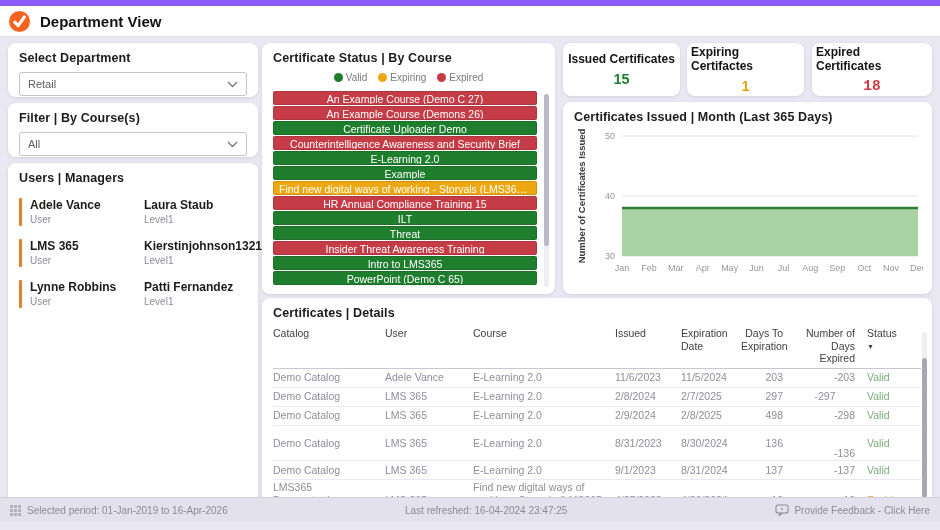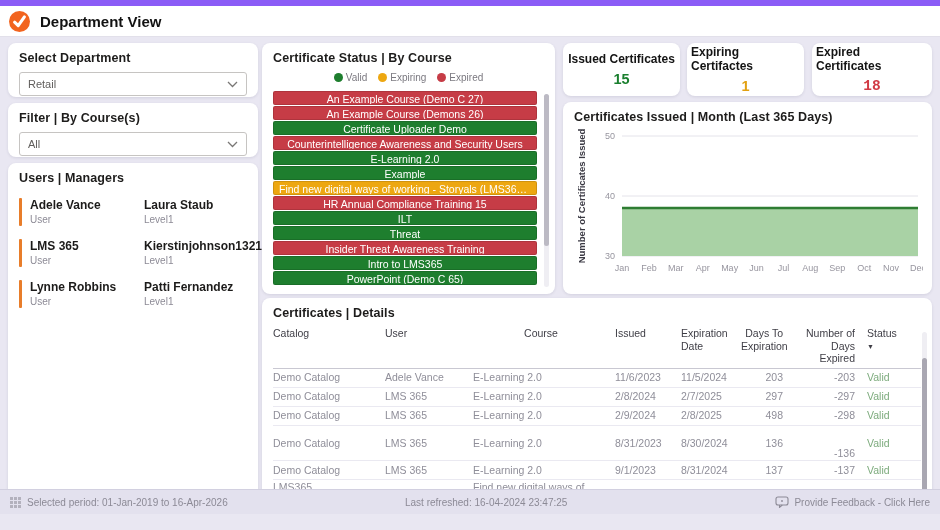--- a/index.html
+++ b/index.html
@@ -51,21 +51,21 @@
   .t-head{display:flex;margin-top:7px;font-size:10.5px;color:#3f3e46;border-bottom:1px solid #c9c8d2;
           padding-bottom:3px;min-height:28px;align-items:flex-start;}
   .th{padding-right:6px;box-sizing:border-box;line-height:1.2;}
   .sort-arrow{font-size:7px;color:#3f3e46;margin-top:3px;}
   .t-row{display:flex;font-size:10.5px;color:#8f8e99;border-bottom:1px solid #eae9f1;
          align-items:center;min-height:18px;}
   .td{padding:1px 6px 1px 0;box-sizing:border-box;line-height:1.2;overflow:hidden;}
   .num{text-align:right;padding-right:12px;}
 
   
-  .footer{position:absolute;left:0;bottom:16px;width:940px;height:25px;background:#e3e1ee;
+  .footer{position:absolute;left:0;bottom:8px;width:940px;height:25px;background:#e3e1ee;
           border-top:1px solid #d2d0e0;display:flex;align-items:center;box-sizing:border-box;
           padding:0 10px;font-size:10px;color:#8c8a96;}
   .foot-left{display:flex;align-items:center;gap:6px;}
   .foot-center{position:absolute;left:405px;}
   .foot-right{position:absolute;right:10px;display:flex;align-items:center;gap:5px;cursor:pointer;}
 </style>
 </head>
 <body>
 
 <div class="page">
@@ -165,21 +165,21 @@
         </span>
         <span class="leg-item">
           <span class="leg-dot" style="background: rgb(198, 60, 70);"></span>
           <span>Expired</span>
         </span>
       </div>
     <div class="bars" id="status-bars">
         <div class="bar" style="background: rgb(198, 60, 70);">An Example Course (Demo C 27)</div>
         <div class="bar" style="background: rgb(198, 60, 70);">An Example Course (Demons 26)</div>
         <div class="bar" style="background: rgb(30, 126, 46);">Certificate Uploader Demo</div>
-        <div class="bar" style="background: rgb(198, 60, 70);">Counterintelligence Awareness and Security Users</div>
+        <div class="bar" style="background: rgb(198, 60, 70);">Counterintelligence Awareness and Security Brief</div>
         <div class="bar" style="background: rgb(30, 126, 46);">E-Learning 2.0</div>
         <div class="bar" style="background: rgb(30, 126, 46);">Example</div>
         <div class="bar" style="background: rgb(237, 167, 17);">Find new digital ways of working - Storyals (LMS365 6)</div>
         <div class="bar" style="background: rgb(198, 60, 70);">HR Annual Compliance Training 15</div>
         <div class="bar" style="background: rgb(30, 126, 46);">ILT</div>
         <div class="bar" style="background: rgb(30, 126, 46);">Threat</div>
         <div class="bar" style="background: rgb(198, 60, 70);">Insider Threat Awareness Training</div>
         <div class="bar" style="background: rgb(30, 126, 46);">Intro to LMS365</div>
         <div class="bar" style="background: rgb(30, 126, 46);">PowerPoint (Demo C 65)</div>
       </div>
@@ -230,21 +230,21 @@
 
   <div class="card" style="left:262px;top:292px;width:670px;height:210px;overflow:hidden;">
     <div class="card-title">Certificates | Details</div>
     <div class="t-head" id="t-head">
         <div class="th" style="width: 112px;">
           <div>Catalog</div>
         </div>
         <div class="th" style="width: 88px;">
           <div>User</div>
         </div>
-        <div class="th" style="width: 142px; text-align: center;">
+        <div class="th" style="width: 142px;">
           <div>Course</div>
         </div>
         <div class="th" style="width: 66px;">
           <div>Issued</div>
         </div>
         <div class="th" style="width: 60px;">
           <div>Expiration Date</div>
         </div>
         <div class="th num" style="width: 54px;">
           <div>Days To Expiration</div>
@@ -268,21 +268,21 @@
           <div class="td num" style="width: 72px;">-203</div>
           <div class="td" style="width: 52px; color: rgb(125, 171, 125);">Valid</div>
         </div>
         <div class="t-row">
           <div class="td" style="width: 112px;">Demo Catalog</div>
           <div class="td" style="width: 88px;">LMS 365</div>
           <div class="td" style="width: 142px;">E-Learning 2.0</div>
           <div class="td" style="width: 66px;">2/8/2024</div>
           <div class="td" style="width: 60px;">2/7/2025</div>
           <div class="td num" style="width: 54px;">297</div>
-          <div class="td num" style="width: 72px;">-297</div>
+          <div class="td num" style="width: 72px; text-align: center;">-297</div>
           <div class="td" style="width: 52px; color: rgb(125, 171, 125);">Valid</div>
         </div>
         <div class="t-row">
           <div class="td" style="width: 112px;">Demo Catalog</div>
           <div class="td" style="width: 88px;">LMS 365</div>
           <div class="td" style="width: 142px;">E-Learning 2.0</div>
           <div class="td" style="width: 66px;">2/9/2024</div>
           <div class="td" style="width: 60px;">2/8/2025</div>
           <div class="td num" style="width: 54px;">498</div>
           <div class="td num" style="width: 72px;">-298</div>

